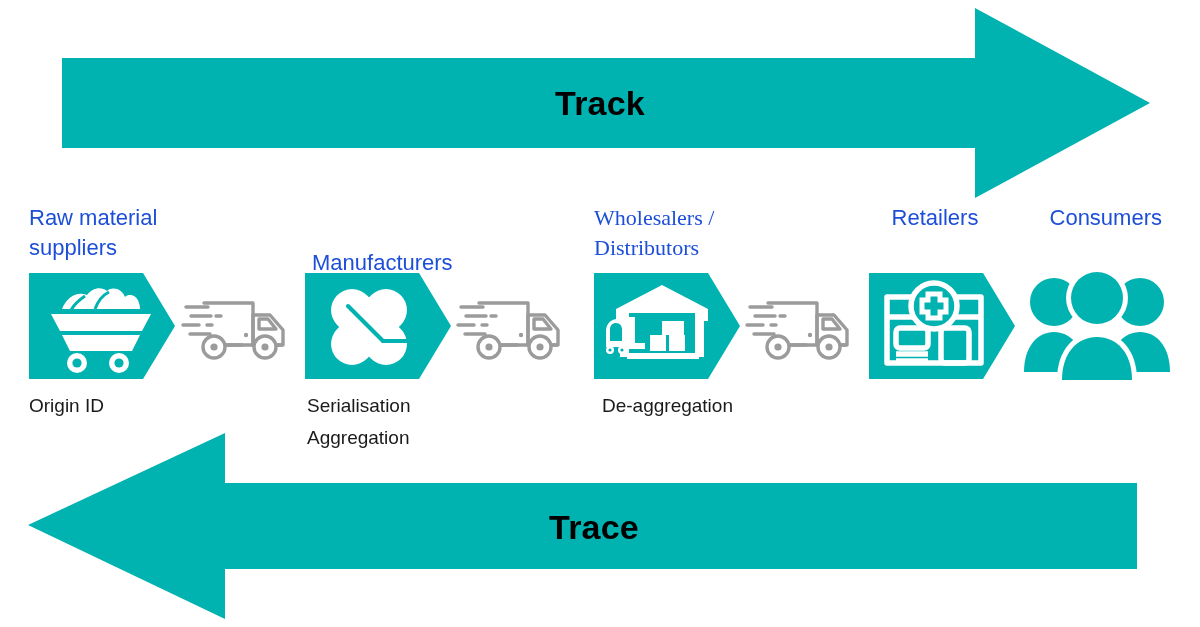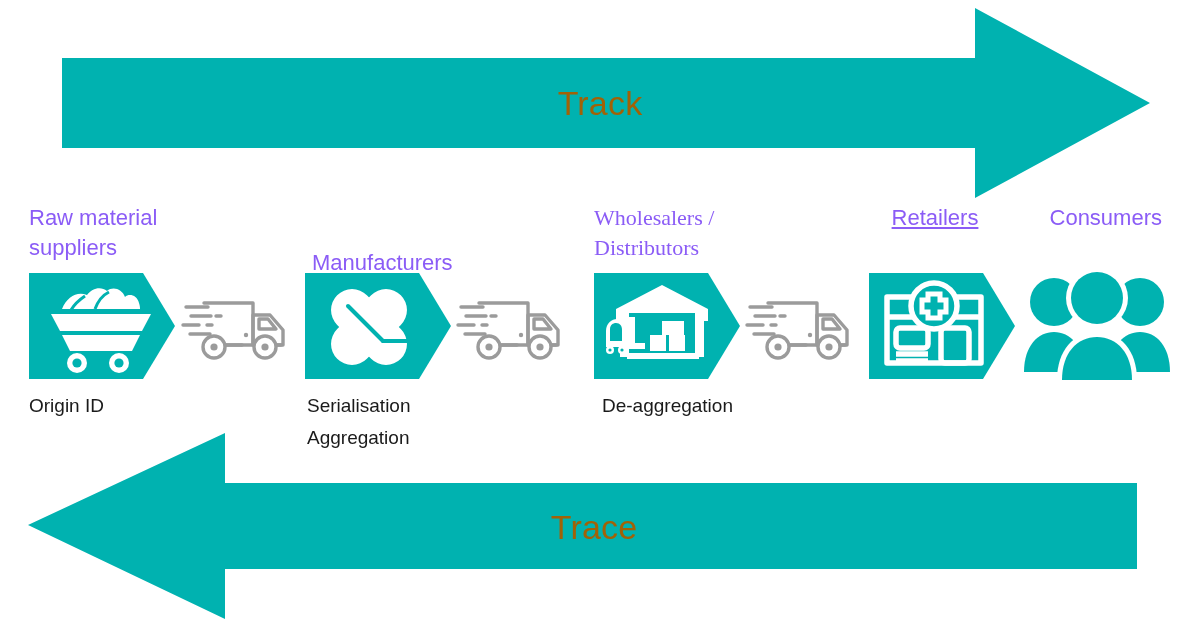--- a/index.html
+++ b/index.html
@@ -21,22 +21,22 @@
   .big-arrow {
     position: absolute;
     left: 0;
     width: 1200px;
   }
   #track-arrow { top: 0px; height: 205px; }
   #trace-arrow { top: 425px; height: 202px; }
   .big-arrow svg { display: block; width: 1200px; height: 100%; }
   .arrow-label {
     position: absolute;
-    color: #a16207;
-    font-weight: normal;
+    color: #000000;
+    font-weight: bold;
     font-size: 34px;
     letter-spacing: 0.2px;
     white-space: nowrap;
     font-family: "Liberation Sans", sans-serif;
   }
   #track-label {
     left: 0; right: 0;
     top: 84px;
     text-align: center;
     padding-right: 0px;
@@ -44,21 +44,21 @@
   #trace-label {
     left: 0; right: 12px;
     top: 508px;
     text-align: center;
   }
   
   .stage-label {
     position: absolute;
     font-size: 22px;
     line-height: 30px;
-    color: #8b5cf6;
+    color: #1d4ed8;
     font-family: "Liberation Sans", sans-serif;
     white-space: pre-line;
   }
   .stage-sublabel {
     position: absolute;
     font-size: 19px;
     line-height: 32px;
     color: #1a1a1a;
     font-family: "Liberation Sans", sans-serif;
     white-space: pre-line;
@@ -254,21 +254,21 @@
         <circle cx="85" cy="62" r="11"></circle>
       </g>
       <g fill="#9b9b9b">
         <circle cx="34" cy="62" r="3.6"></circle>
         <circle cx="85" cy="62" r="3.6"></circle>
         <circle cx="66" cy="50" r="2.2"></circle>
       </g>
     </svg>
   </div>
 
-  <div class="stage-label" style="left:880px; top:203px; width:110px; text-align:center;text-decoration:underline;">Retailers</div>
+  <div class="stage-label" style="left:880px; top:203px; width:110px; text-align:center;">Retailers</div>
 
   <div class="node" id="node-retailers" style="left:869px; top:273px;">
     <svg viewBox="0 0 146 106" aria-hidden="true">
       <polygon points="0,0 114,0 146,53 114,106 0,106" fill="#00B2B0"></polygon>
       <g fill="none" stroke="#ffffff" stroke-width="5.5" stroke-linejoin="round">
         <rect x="18" y="24" width="94" height="66"></rect>
         <path d="M18 44 h94"></path>
         <rect x="27" y="55" width="32" height="20" rx="4"></rect>
         <rect x="72" y="55" width="28" height="35" rx="4"></rect>
         <path d="M27 81 h32"></path>

